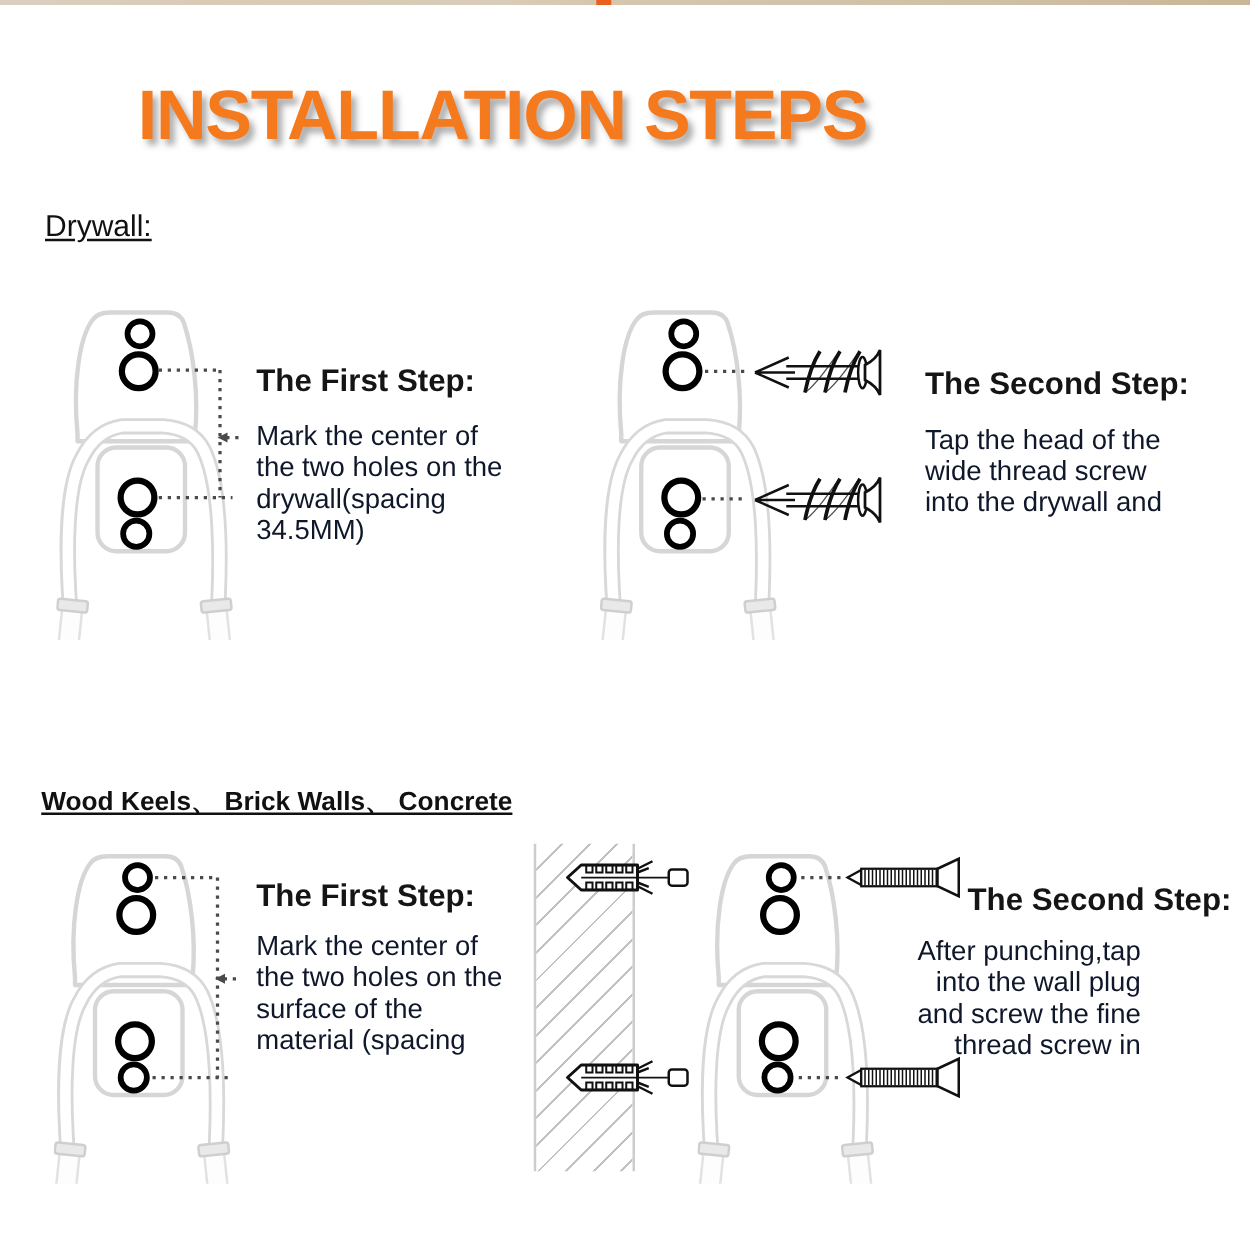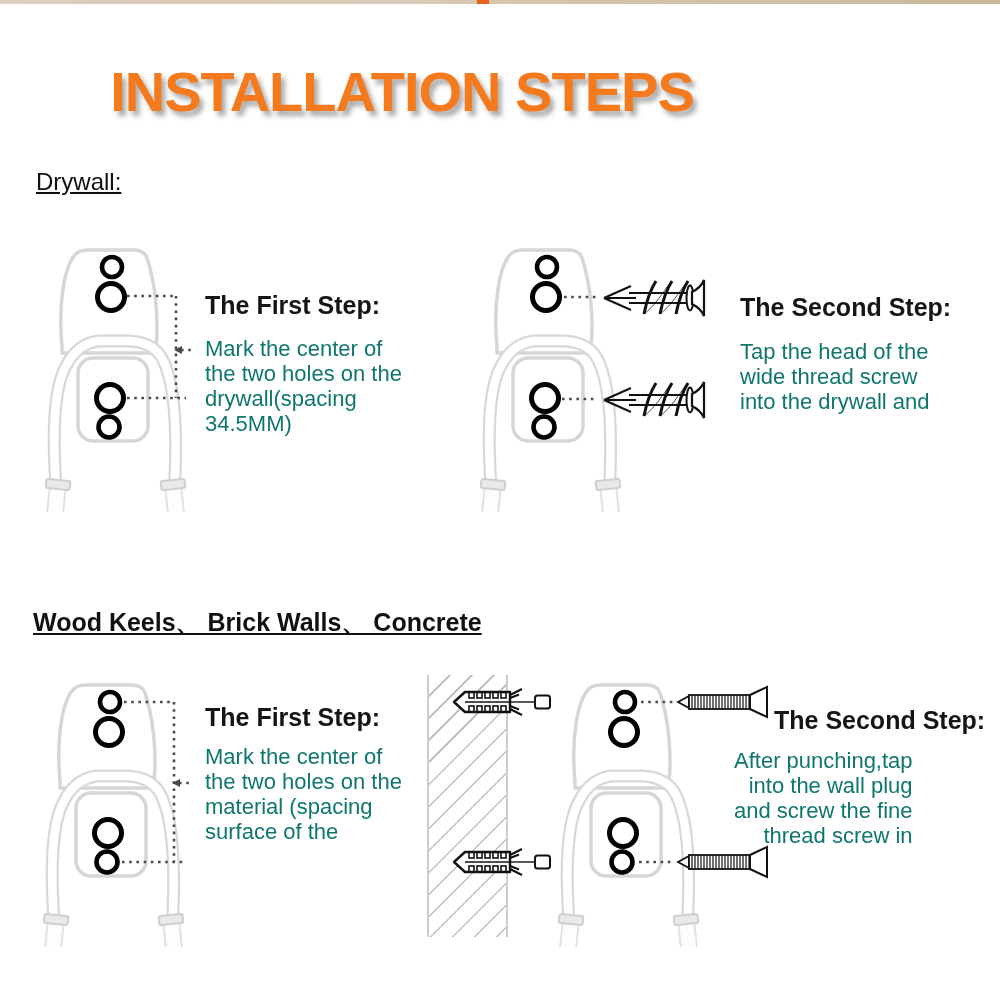--- a/index.html
+++ b/index.html
@@ -16,23 +16,23 @@
     background:linear-gradient(90deg,#dccfc0 0%,#d8cab4 20%,#d9ccb8 40%,#d5c6ae 48%,#d3c3ab 60%,#cfbfa4 80%,#c9b698 100%);
   }
   #top-strip-tick { left:477px; top:0; width:12px; height:4px; background:#e8611f; }
   
   #title {
     left:0; top:60px; width:804px; text-align:center;
     font-size:56px; line-height:64px; font-weight:700; letter-spacing:-1px;
     color:#f5791d; text-shadow:4px 5px 5px rgba(120,120,120,0.62);
   }
   .section-label { font-size:24px; line-height:28px; color:#111;text-decoration:underline; }
-  .section-label.bold { font-weight:700; font-size:25px; }
+  .section-label.bold { font-weight:700; font-size:21px;margin-top:20px; }
   .step-heading { font-size:25px; line-height:29px; font-weight:700; color:#151515; }
-  .step-body { font-size:22px; line-height:25px; color:#0f766e; }
+  .step-body { font-size:22px; line-height:25px; color:#0f172a; }
   .wall {
     background:
       repeating-linear-gradient(135deg, rgba(255,255,255,0) 0 14px, #c2c2c2 14px 15.6px);
     border-left:2px solid #cdcdcd; border-right:2px solid #cdcdcd;
     background-color:#ffffff;
   }
   svg { display:block; }
 </style>
 </head>
 <body>
@@ -190,22 +190,22 @@
   <div class="abs step-body" style="left:740px; top:339px;">
     <div>Tap the head of the</div>
     <div>wide thread screw</div>
     <div>into the drywall and</div>
   </div>
 
   <div class="abs step-heading" style="left:205px; top:703px;">The First Step:</div>
   <div class="abs step-body" style="left:205px; top:744px;">
     <div>Mark the center of</div>
     <div>the two holes on the</div>
+    <div>surface of the</div>
     <div>material (spacing</div>
-    <div>surface of the</div>
   </div>
 
   <div class="abs step-heading" style="left:774px; top:706px;">The Second Step:</div>
   <div class="abs step-body" style="left:734px; top:748px;text-align:right;">
     <div>After punching,tap</div>
     <div>into the wall plug</div>
     <div>and screw the fine</div>
     <div>thread screw in</div>
   </div>
 

